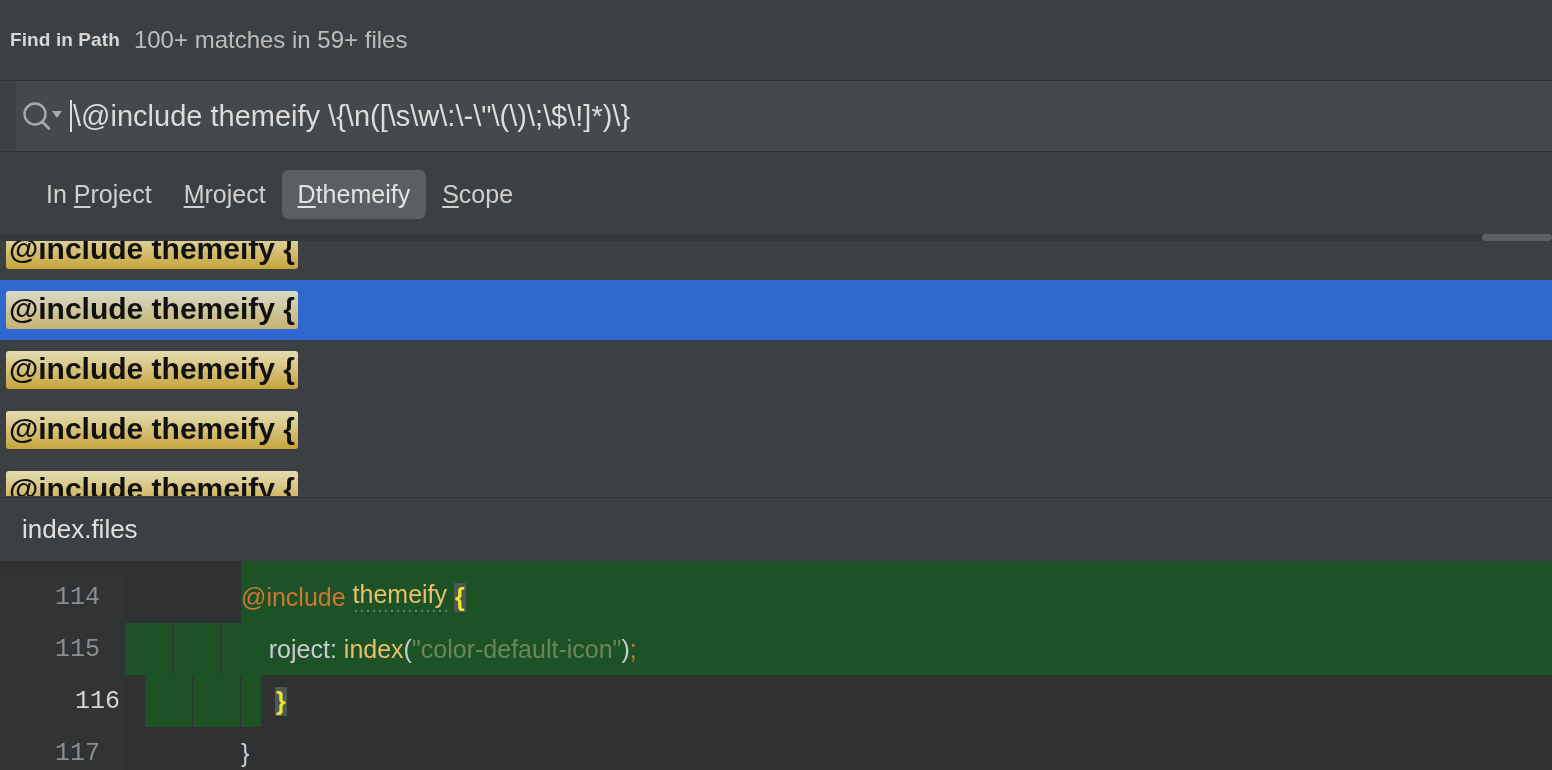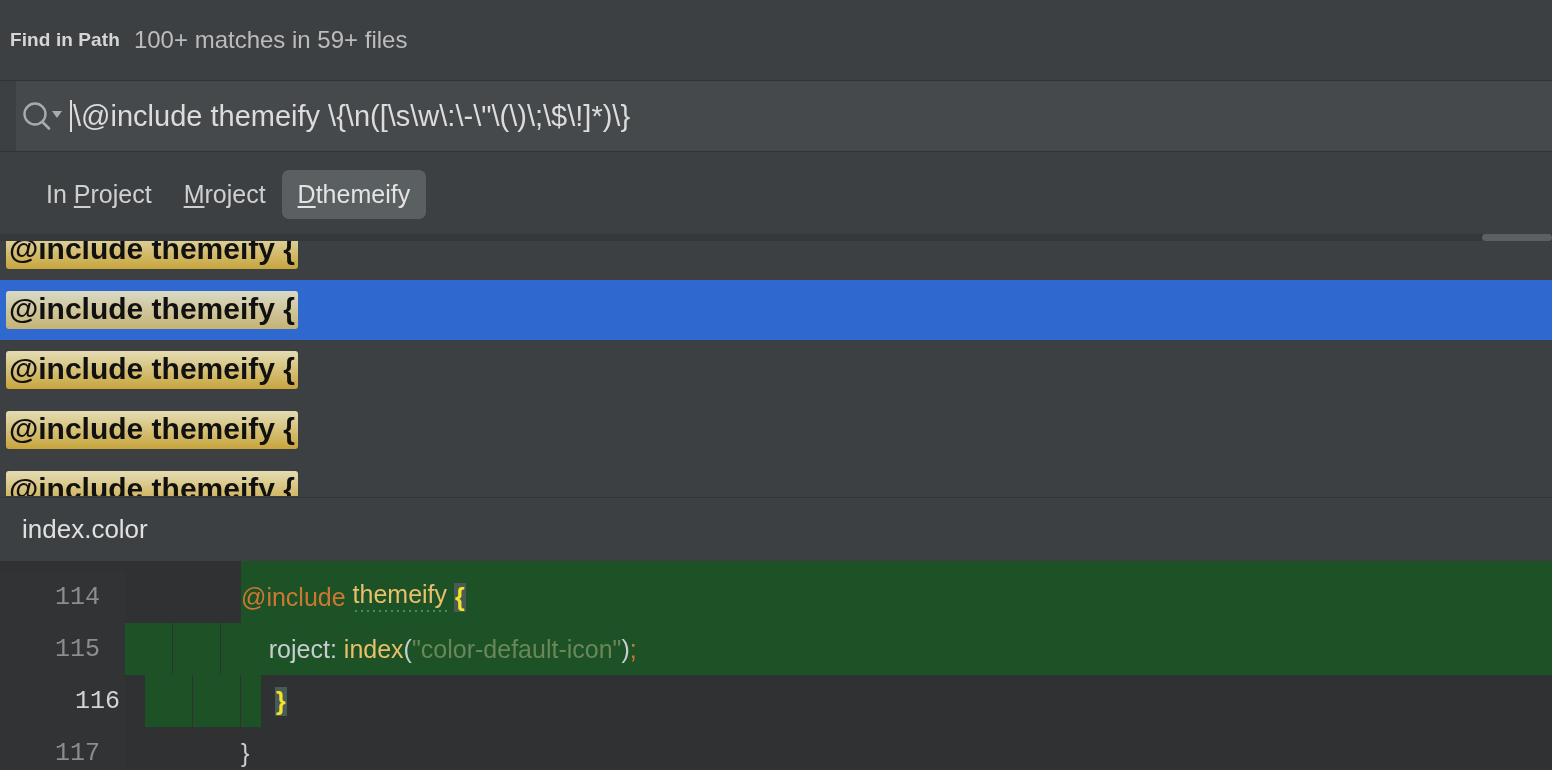--- a/index.html
+++ b/index.html
@@ -153,20 +153,21 @@
     </div>
     <div class="search-text"><span class="caret"></span><span>\@include themeify \{\n([\s\w\:\-\"\(\)\;\$\!]*)\}</span></div>
   </div>
   <div class="sep-line" style="top:151px;"></div>
 
   <div class="tabsrow">
     <div class="tabs">
       <div class="tab"><span>In </span><span class="mn">P</span><span>roject</span></div>
       <div class="tab"><span></span><span class="mn">M</span><span>roject</span></div>
       <div class="tab selected"><span></span><span class="mn">D</span><span>themeify</span></div>
+      <div class="tab"><span></span><span class="mn">S</span><span>cope</span></div>
     </div>
 
     <div class="dirfield">
       <div class="blur-blocks">
         <div class="bb" style="left:8px;  top:22px; width:16px;height:26px;background:#7e8486;"></div>
         <div class="bb" style="left:28px; top:20px; width:22px;height:28px;background:#b9bdbf;"></div>
         <div class="bb" style="left:52px; top:20px; width:20px;height:28px;background:#a6abad;"></div>
         <div class="bb" style="left:74px; top:20px; width:20px;height:28px;background:#b2b7b9;"></div>
         <div class="bb" style="left:96px; top:20px; width:18px;height:28px;background:#9ca1a3;"></div>
         <div class="bb" style="left:116px;top:20px; width:18px;height:28px;background:#8c9193;"></div>
@@ -205,21 +206,21 @@
         <span class="match">@include themeify {</span>
       </div>
     <div class="res-row" style="top:226px;">
         <span class="match">@include themeify {</span>
       </div>
   </div>
   <div class="hscroll-track"></div>
   <div class="hscroll"></div>
 
   <div class="fileheader">
-    <span class="file-name">index.color</span>
+    <span class="file-name">index.files</span>
   </div>
 
   <div class="codepane">
     <div class="gutter-bg"></div>
 
     <div class="topsliver greenbg" style="left:241px;width:1311px;top:0;height:10px;"></div>
     <div class="topsliver darkbg" style="left:0;width:241px;top:0;height:10px;"></div>
 
     <div class="code-line" style="top:10px;text-align:right;">
       <div class="lineno">114</div>

